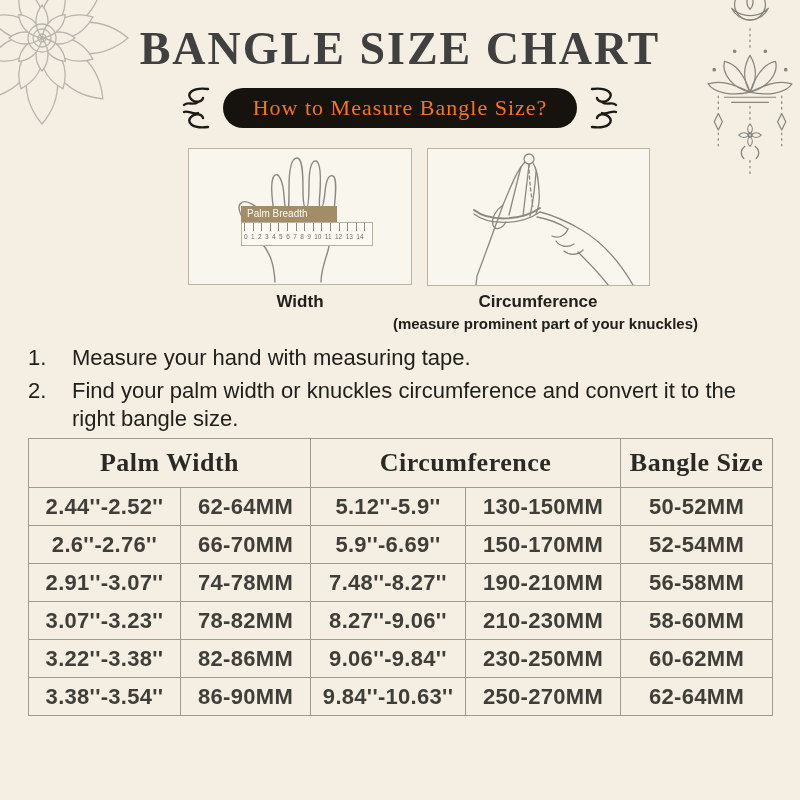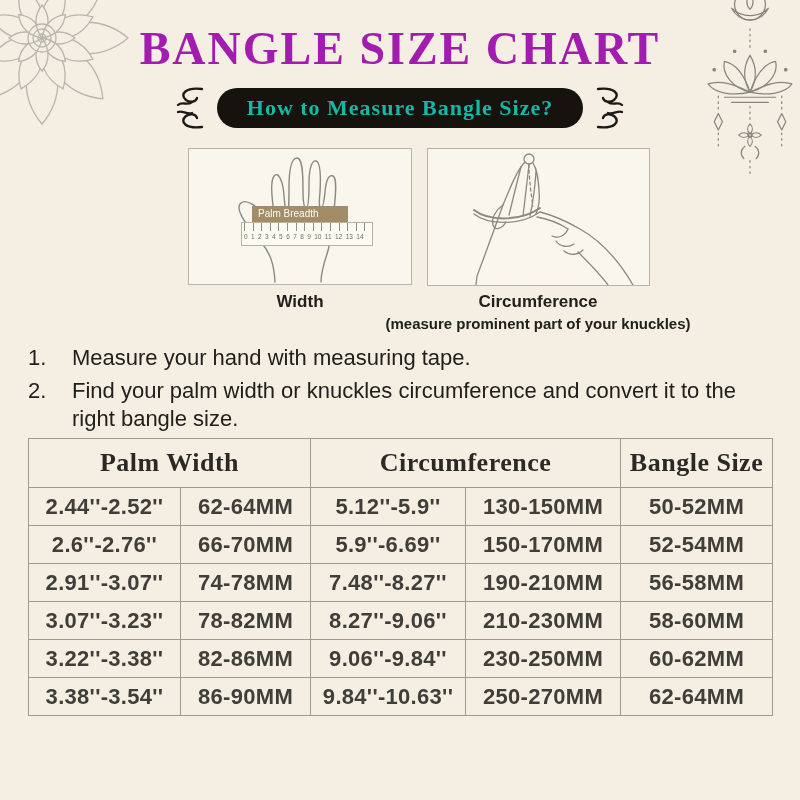--- a/index.html
+++ b/index.html
@@ -6,48 +6,48 @@
   .page{position:relative;width:800px;height:800px;background:#f4efe2;
         font-family:"Liberation Sans",sans-serif;overflow:hidden;}
 
   
   .mandala{position:absolute;left:-58px;top:-62px;}
   .hanging{position:absolute;left:704px;top:-6px;}
 
   
   .title{position:absolute;top:22px;left:0;width:100%;margin:0;text-align:center;
          font-family:"Liberation Serif","DejaVu Serif",serif;font-weight:700;
-         font-size:46px;letter-spacing:2px;color:#a21caf;}
+         font-size:46px;letter-spacing:2px;color:#404040;}
   .badge-row{position:absolute;top:86px;left:0;width:100%;display:flex;
              justify-content:center;align-items:center;gap:12px;}
-  .badge{background:#16130f;color:#14b8a6;font-family:"Liberation Serif","DejaVu Serif",serif;
-         font-weight:700;font-size:22px;letter-spacing:1px;padding:7px 30px;border-radius:22px;}
+  .badge{background:#16130f;color:#f97316;font-family:"Liberation Serif","DejaVu Serif",serif;
+         font-weight:400;font-size:22px;letter-spacing:1px;padding:7px 30px;border-radius:22px;}
   .flourish.r{transform:scaleX(-1);}
 
   
   .illus{position:absolute;top:148px;background:#f9f6ed;border:1px solid #b9b4a6;box-sizing:border-box;}
   .illus.leftbox{left:188px;width:224px;height:137px;}
   .illus.rightbox{left:427px;width:223px;height:138px;}
   .handart{position:absolute;left:0;top:0;}
 
   .ruler-label{position:absolute;left:52px;top:57px;width:96px;height:25px;background:#a38c68;
-               color:#fdfbf5;font-size:10px;line-height:16px;padding-left:6px;box-sizing:border-box;margin-left:11px;}
+               color:#fdfbf5;font-size:10px;line-height:16px;padding-left:6px;box-sizing:border-box;}
   .ruler{position:absolute;left:52px;top:73px;width:132px;height:24px;background:#fcfaf3;
          border:1px solid #b6b2a4;box-sizing:border-box;overflow:hidden;}
   .ruler .ticks{height:8px;margin:0 2px;
      background:repeating-linear-gradient(90deg,#8f8c80 0,#8f8c80 1px,transparent 1px,transparent 8.6px);}
   .ruler .nums{font-size:6.5px;color:#6f6c62;white-space:nowrap;word-spacing:1.6px;
                line-height:11px;padding-left:2px;}
 
   
   .cap{position:absolute;text-align:center;color:#21201c;}
   .cap.w{left:188px;top:288px;width:224px;}
   .cap.c{left:378px;top:288px;width:320px;}
   .cap .main{font-size:17px;font-weight:700;line-height:27px;}
-  .cap .note{font-size:15px;font-weight:700;line-height:17px;}
+  .cap .note{font-size:15px;font-weight:700;line-height:17px;text-align:right;}
 
   
   .instructions{position:absolute;left:28px;top:344px;width:748px;color:#21201c;
                 font-size:22px;line-height:28px;}
   .instr{display:flex;margin-bottom:5px;}
   .instr .num{width:30px;flex:none;}
   .instr .txt{flex:1;margin-left:14px;}
 
   
   .sizetable{position:absolute;left:28px;top:438px;width:744px;border-collapse:collapse;table-layout:fixed;padding-left:24px;}

